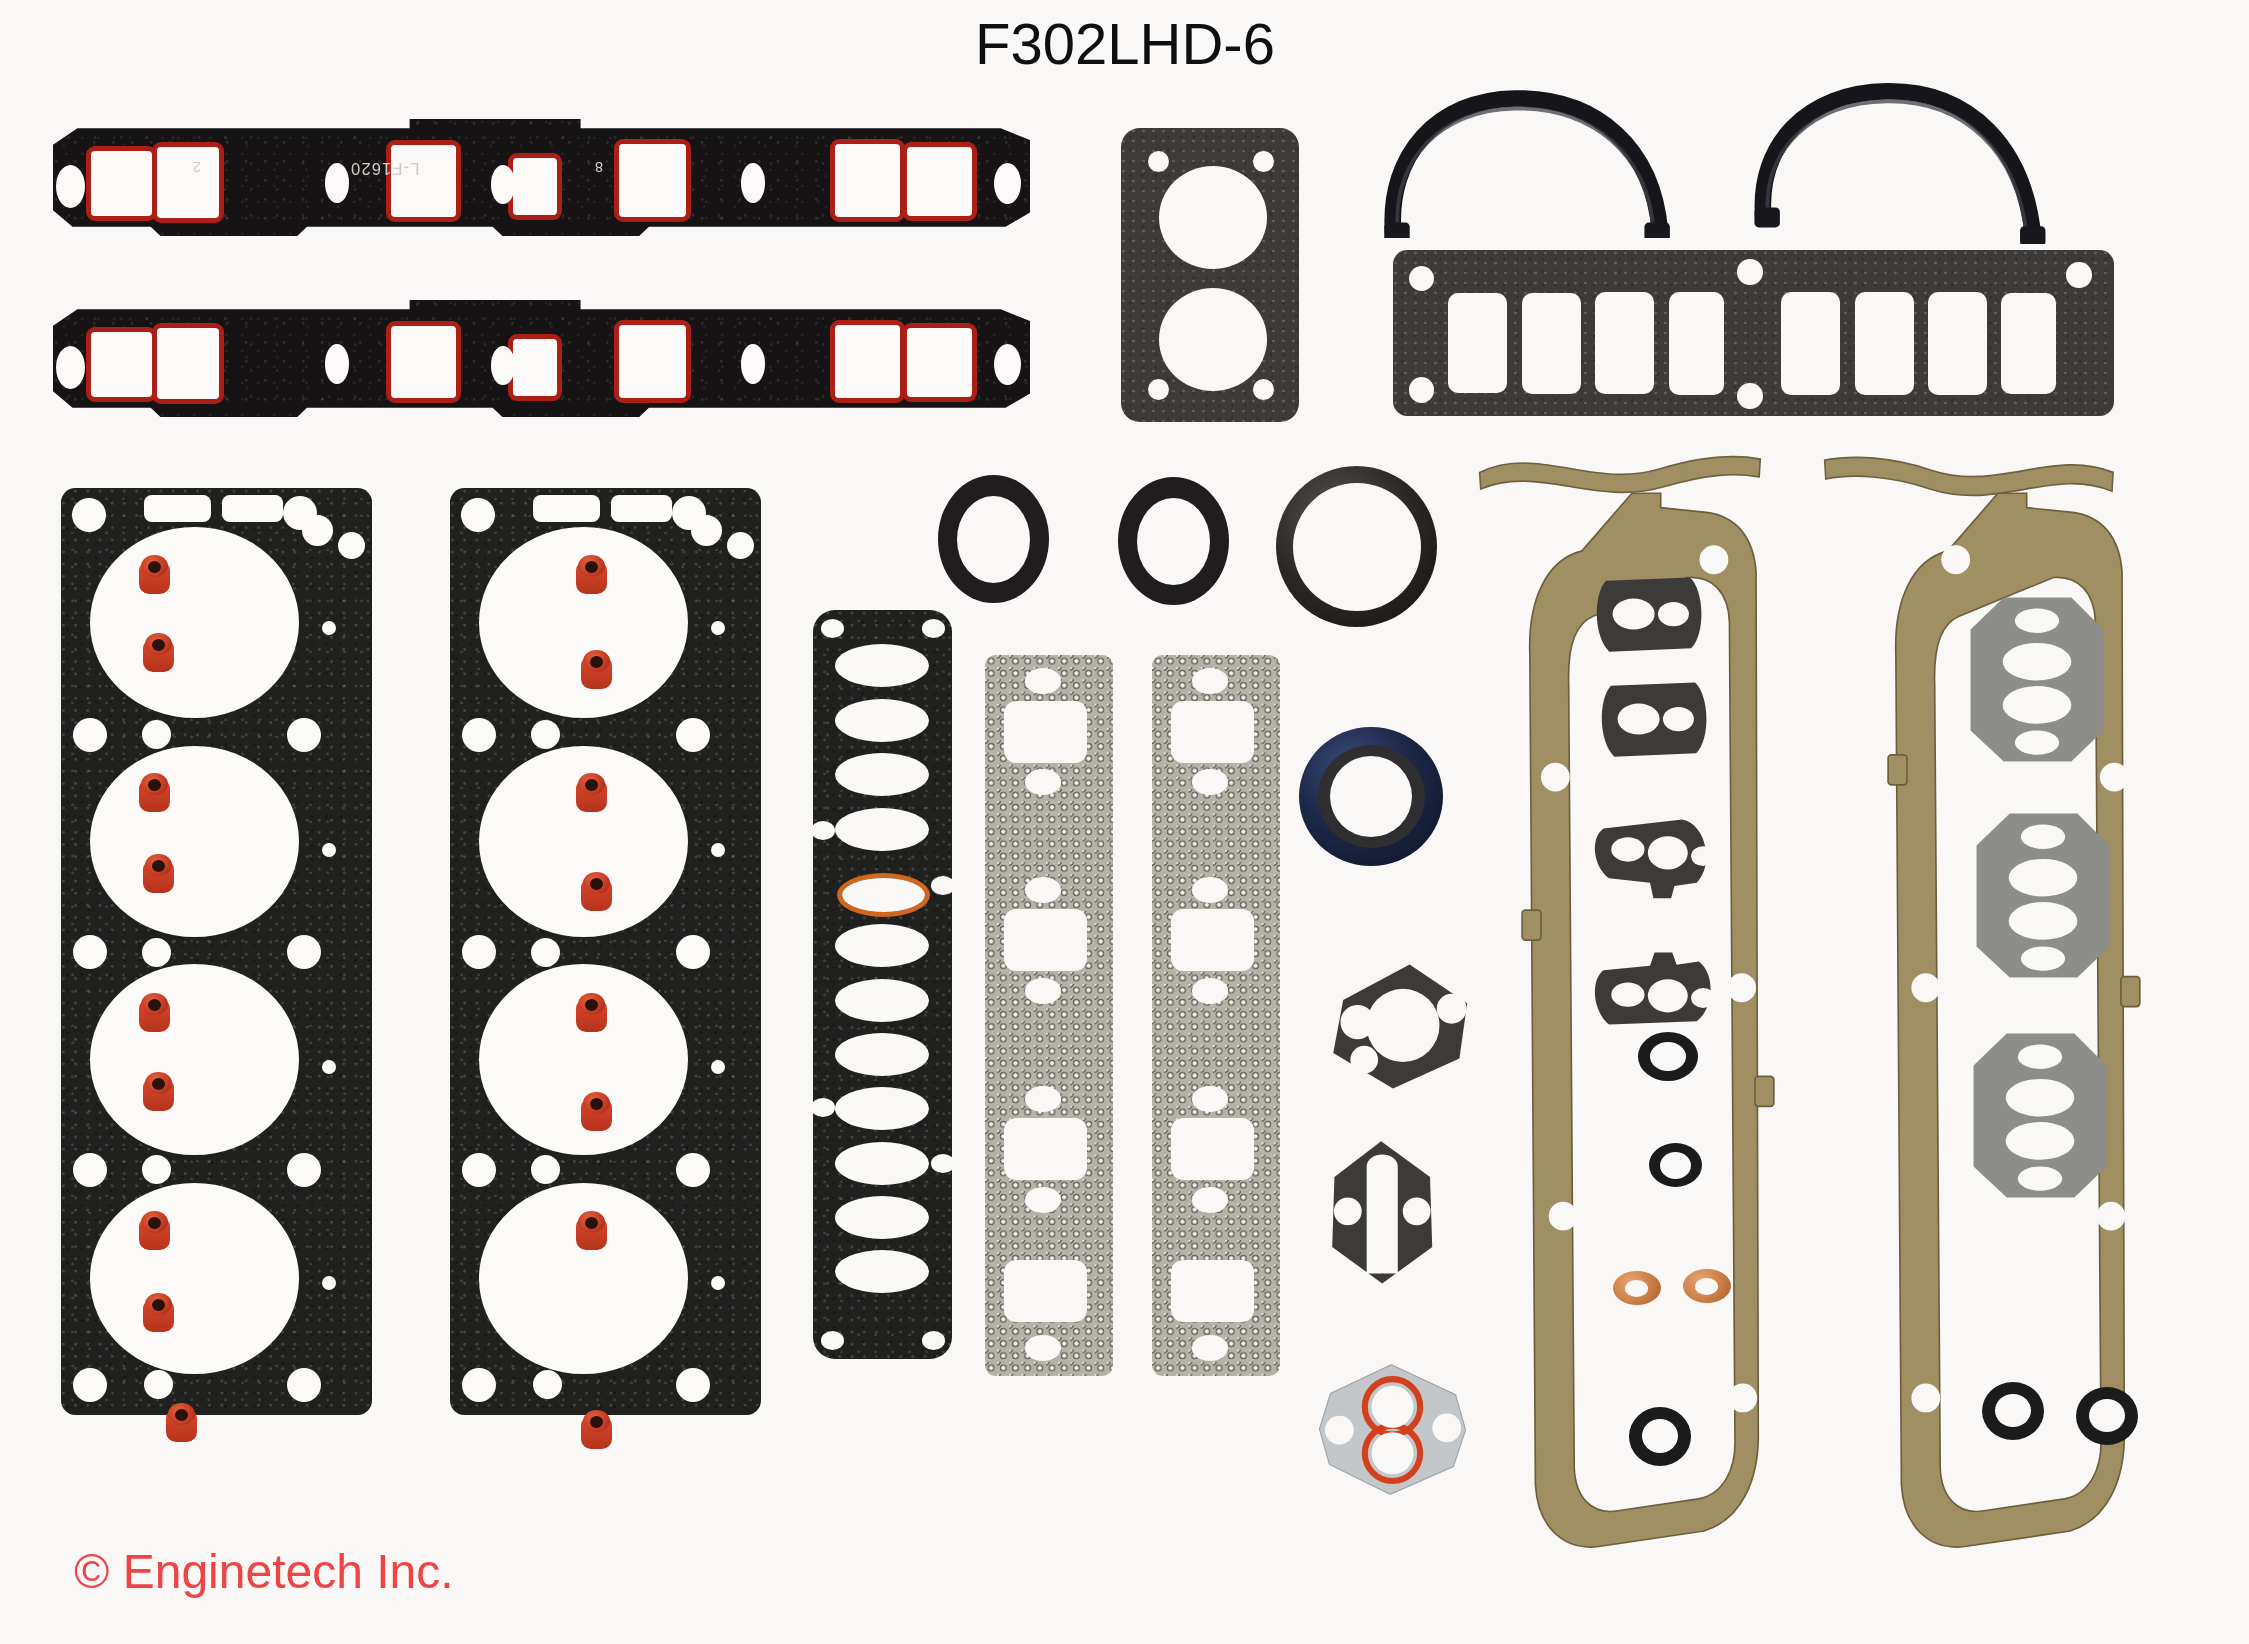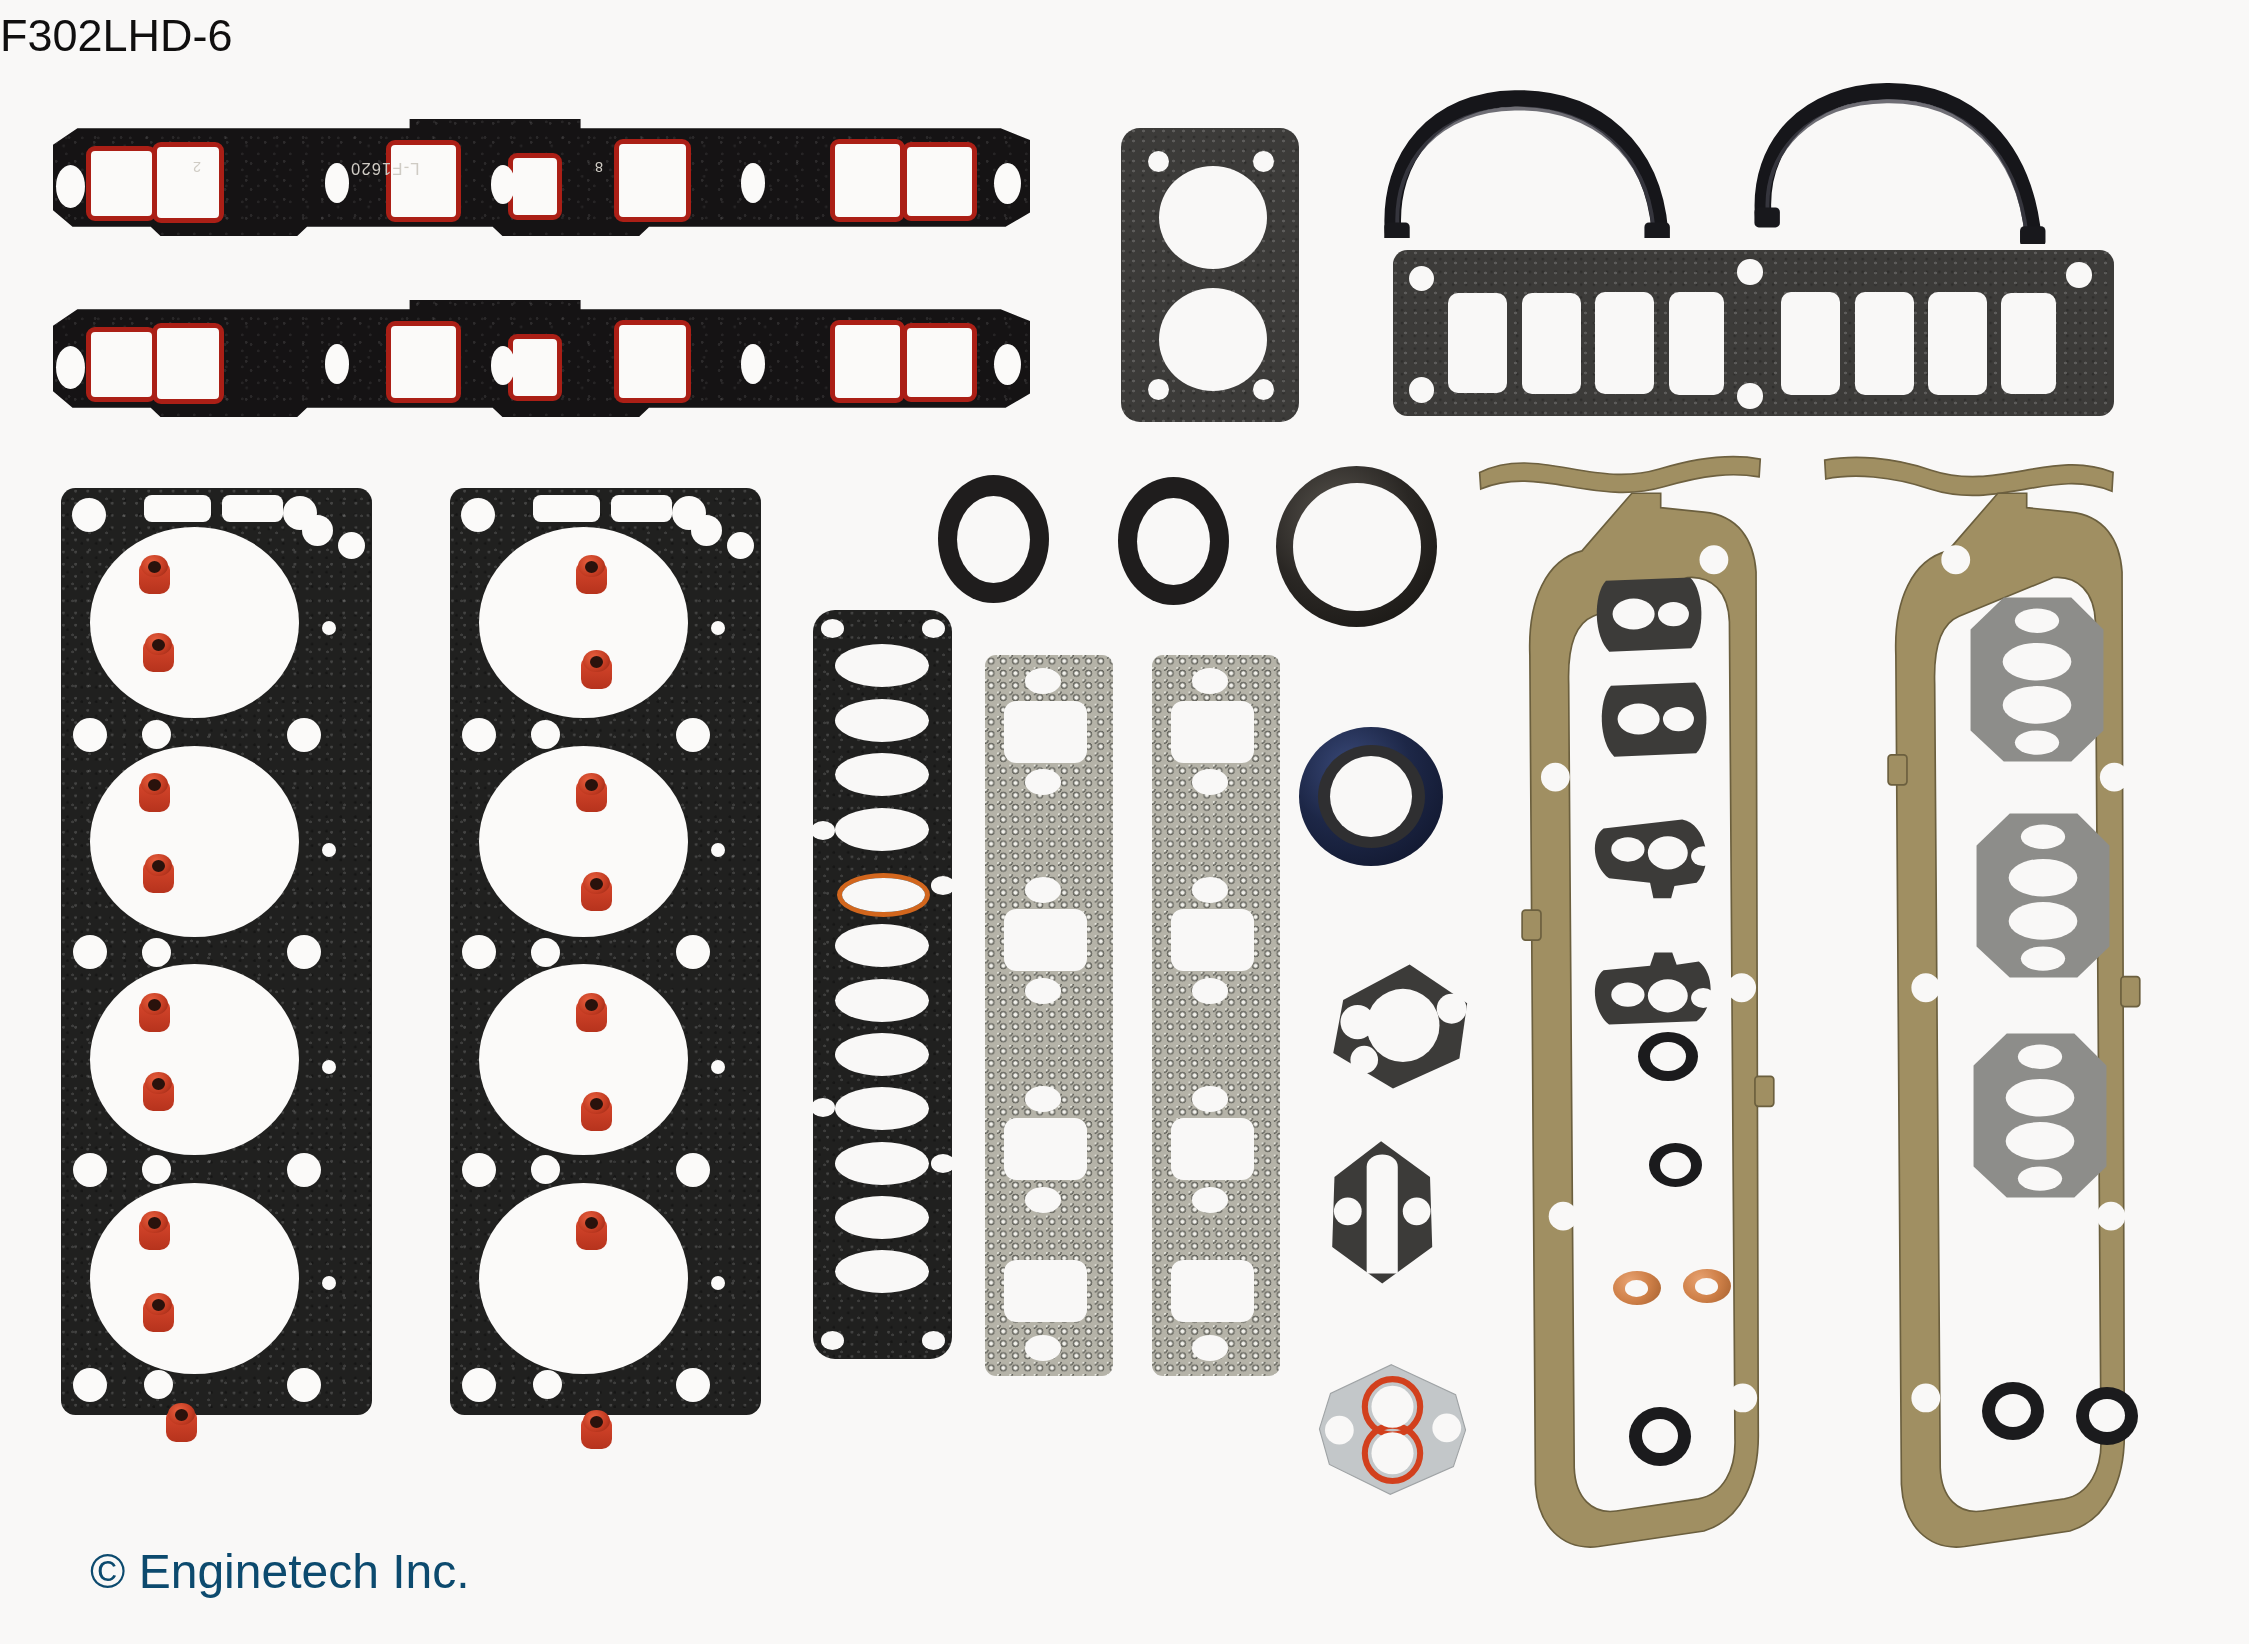--- a/index.html
+++ b/index.html
@@ -9,27 +9,27 @@
     width:2250px;height:1645px;
     background:#f9f8f7;
     font-family:"Liberation Sans", sans-serif;
     overflow:hidden;
   }
   .t{position:absolute;}
 
   
   #title{
     top:10px;left:0;width:100%;
-    text-align:left;
-    font-size:45px;font-weight:400;color:#100f0f;
+    text-align:center;
+    font-size:58px;font-weight:400;color:#100f0f;
     letter-spacing:0px;
   }
   #watermark{
-    left:90px;bottom:46px;
-    font-size:48px;color:#0c4a6e;font-weight:400;
+    left:74px;bottom:46px;
+    font-size:48px;color:#ef4444;font-weight:400;
   }
 
   
   .mat-black{
     background:
       radial-gradient(circle at 17% 23%, rgba(255,255,255,.10) 0 1.1px, transparent 1.7px),
       radial-gradient(circle at 62% 71%, rgba(255,255,255,.09) 0 1.1px, transparent 1.7px),
       radial-gradient(circle at 83% 18%, rgba(255,255,255,.07) 0 1.1px, transparent 1.7px),
       radial-gradient(circle at 35% 88%, rgba(255,255,255,.07) 0 1.1px, transparent 1.7px),
       #151314;

